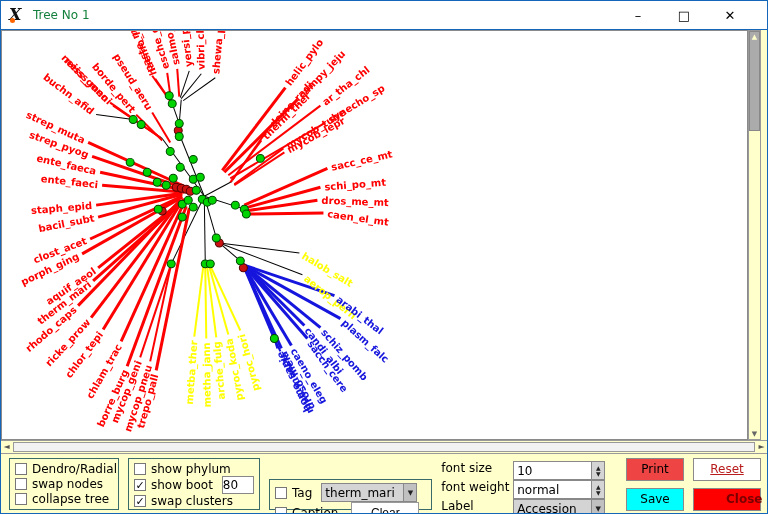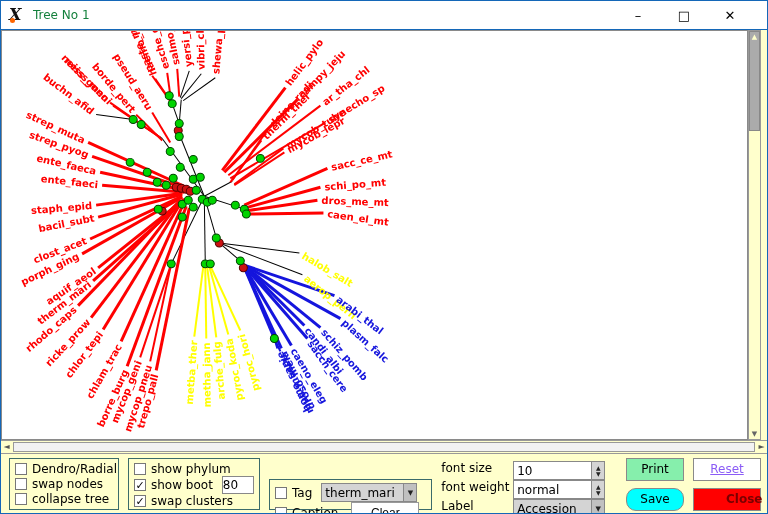--- a/index.html
+++ b/index.html
@@ -51,23 +51,23 @@
   .tagsel{width:96px;}
   .clearbtn{width:68px;height:21px;background:#fff;border:1px solid #999;font-size:12px;text-align:center;
     line-height:19px;margin-left:8px;}
   .frow{display:flex;font-size:12px;}
   .frow .flabel{width:72px;flex:none;}
   .frow .field{width:92px;}
   .actions{display:grid;grid-template-columns:58px 68px;grid-auto-rows:23px;gap:7px 9px;align-content:center;
     margin-left:2px;}
   .abtn{border:1px solid #8a8a8a;font-size:12px;text-align:center;line-height:21px;padding:0;
     font-family:"DejaVu Sans",sans-serif;}
-  .print{background:#86efac;color:#000;}
-  .reset{background:#ffffff;color:#8b5cf6;text-decoration:underline;}
-  .save{background:#00ffff;color:#000;border-radius:10px;}
+  .print{background:#ef4444;color:#000;}
+  .reset{background:#ffffff;color:#b91c1c;text-decoration:underline;}
+  .save{background:#00ffff;color:#000;}
   .closeb{background:#ff0000;color:#7a0000;font-weight:bold;padding-left:32px;}
 </style>
 </head>
 <body>
 
 <div class="window">
 
   <div class="titlebar">
     <span class="app-icon">X<span class="dot"></span></span>
     <span class="title">Tree No 1</span>

